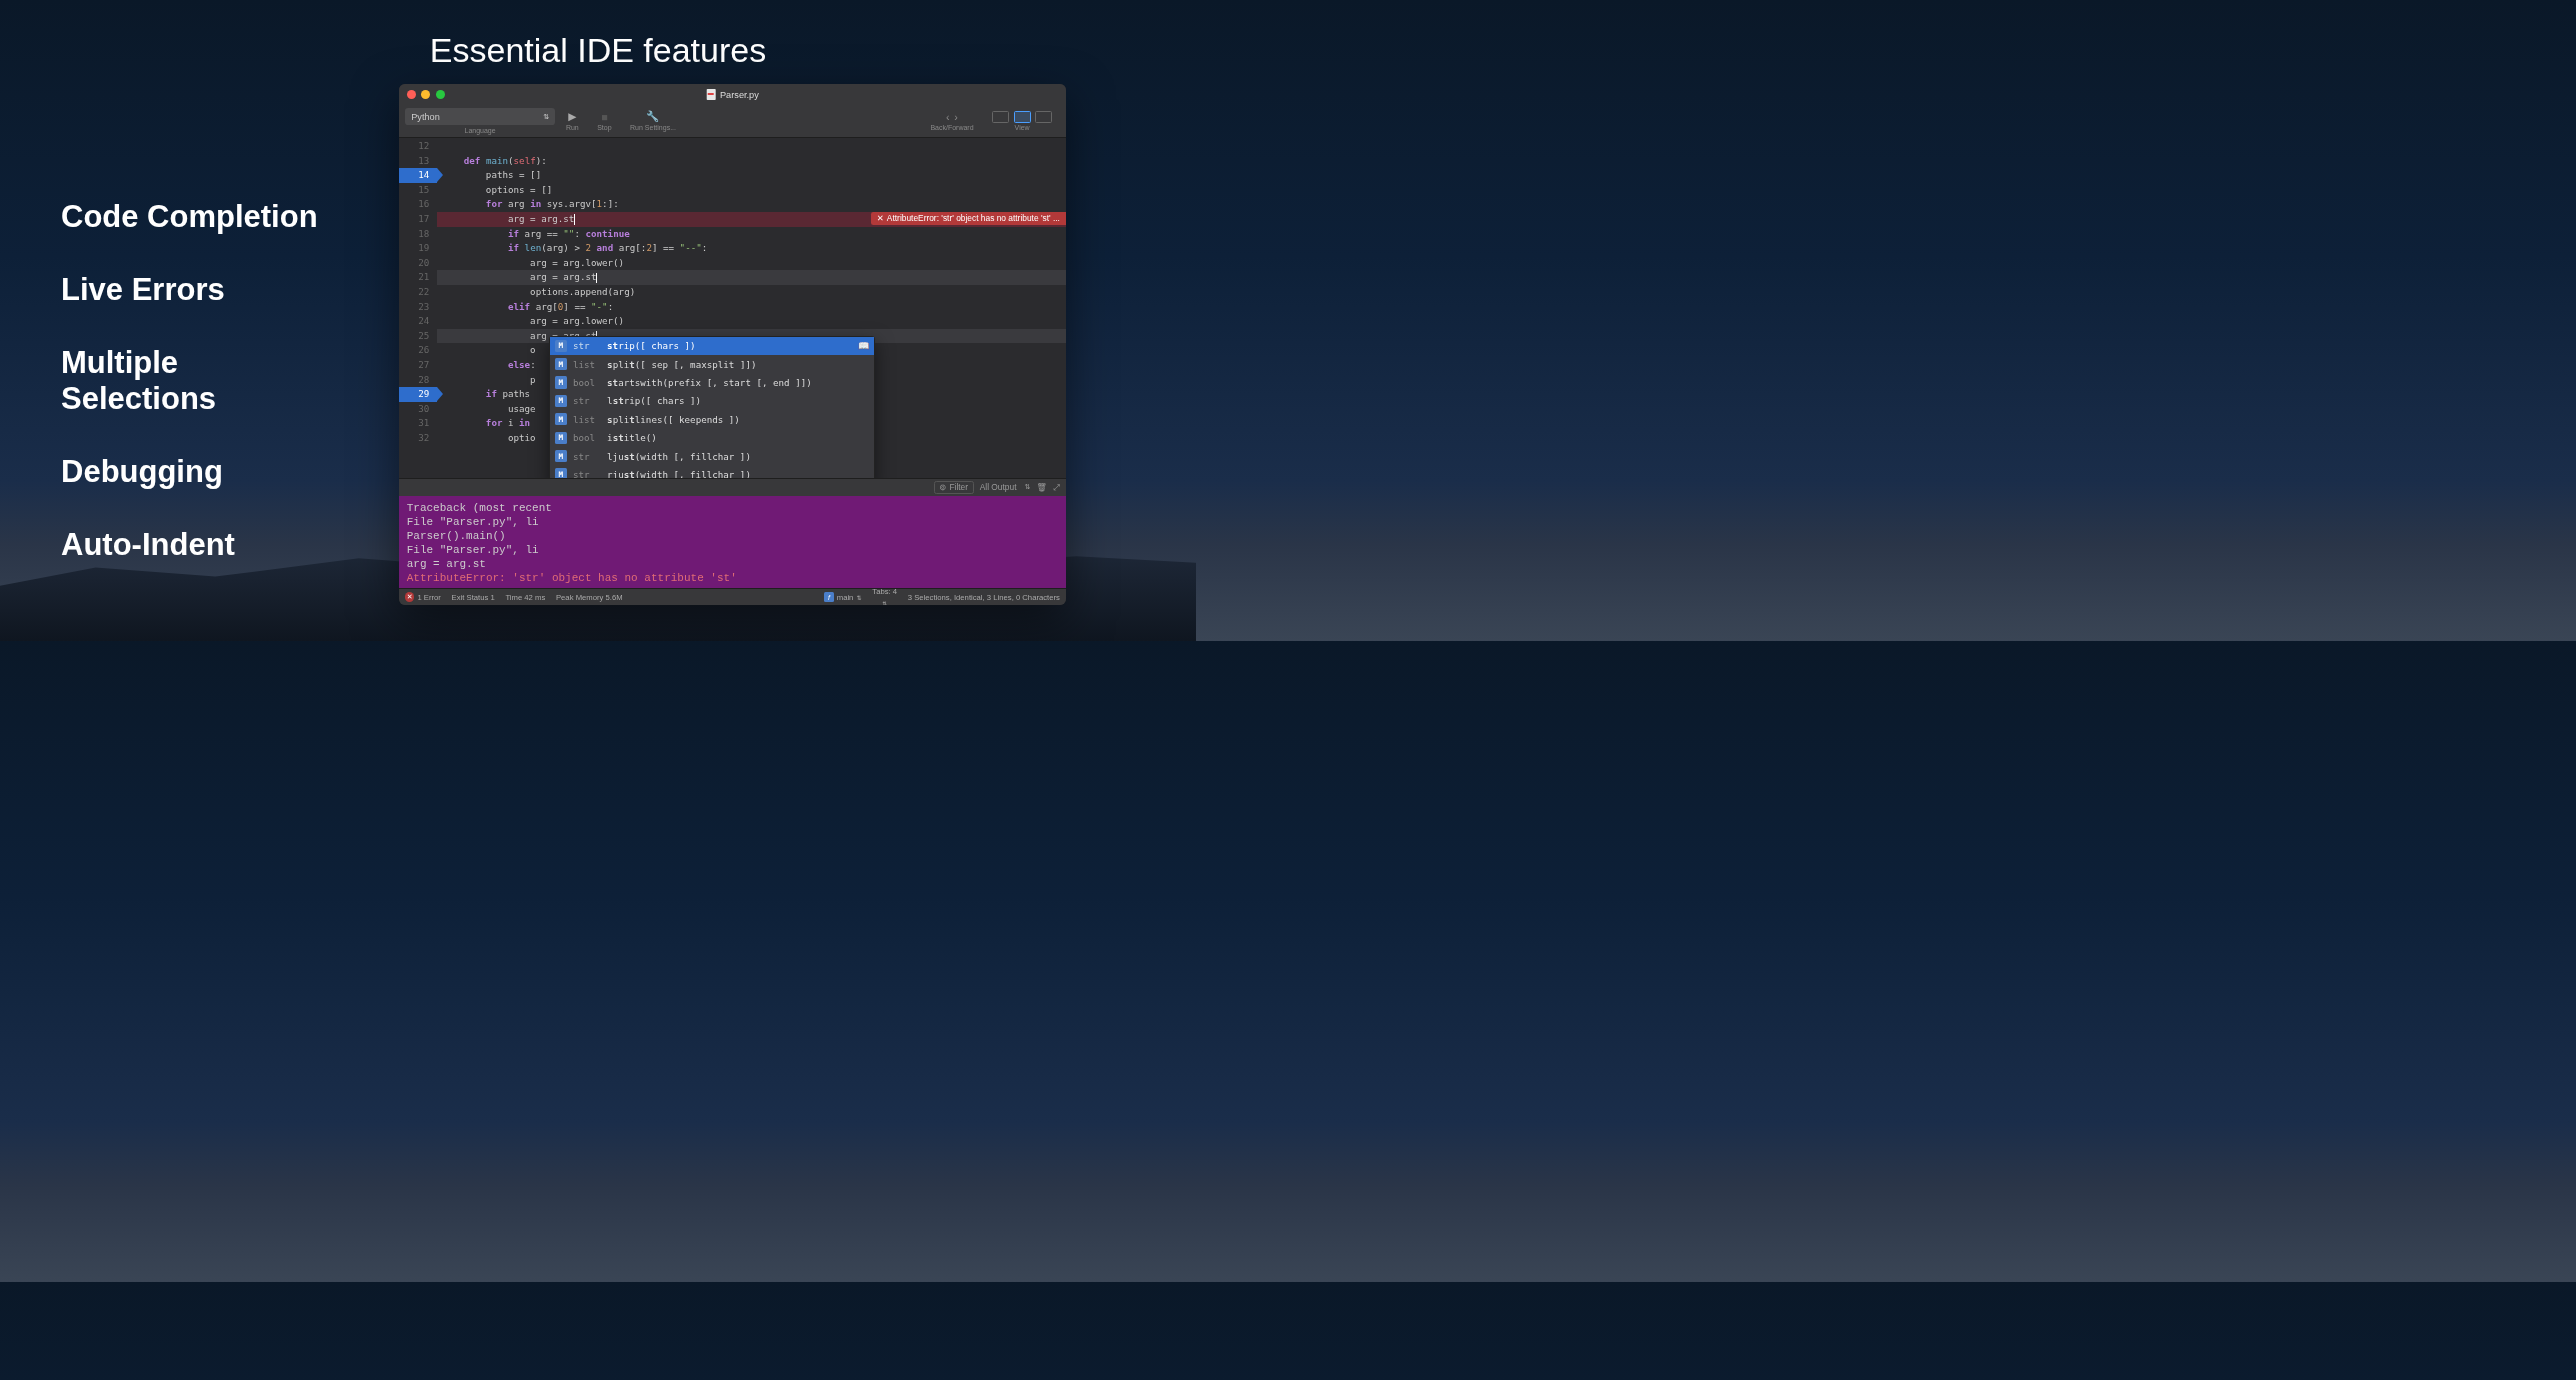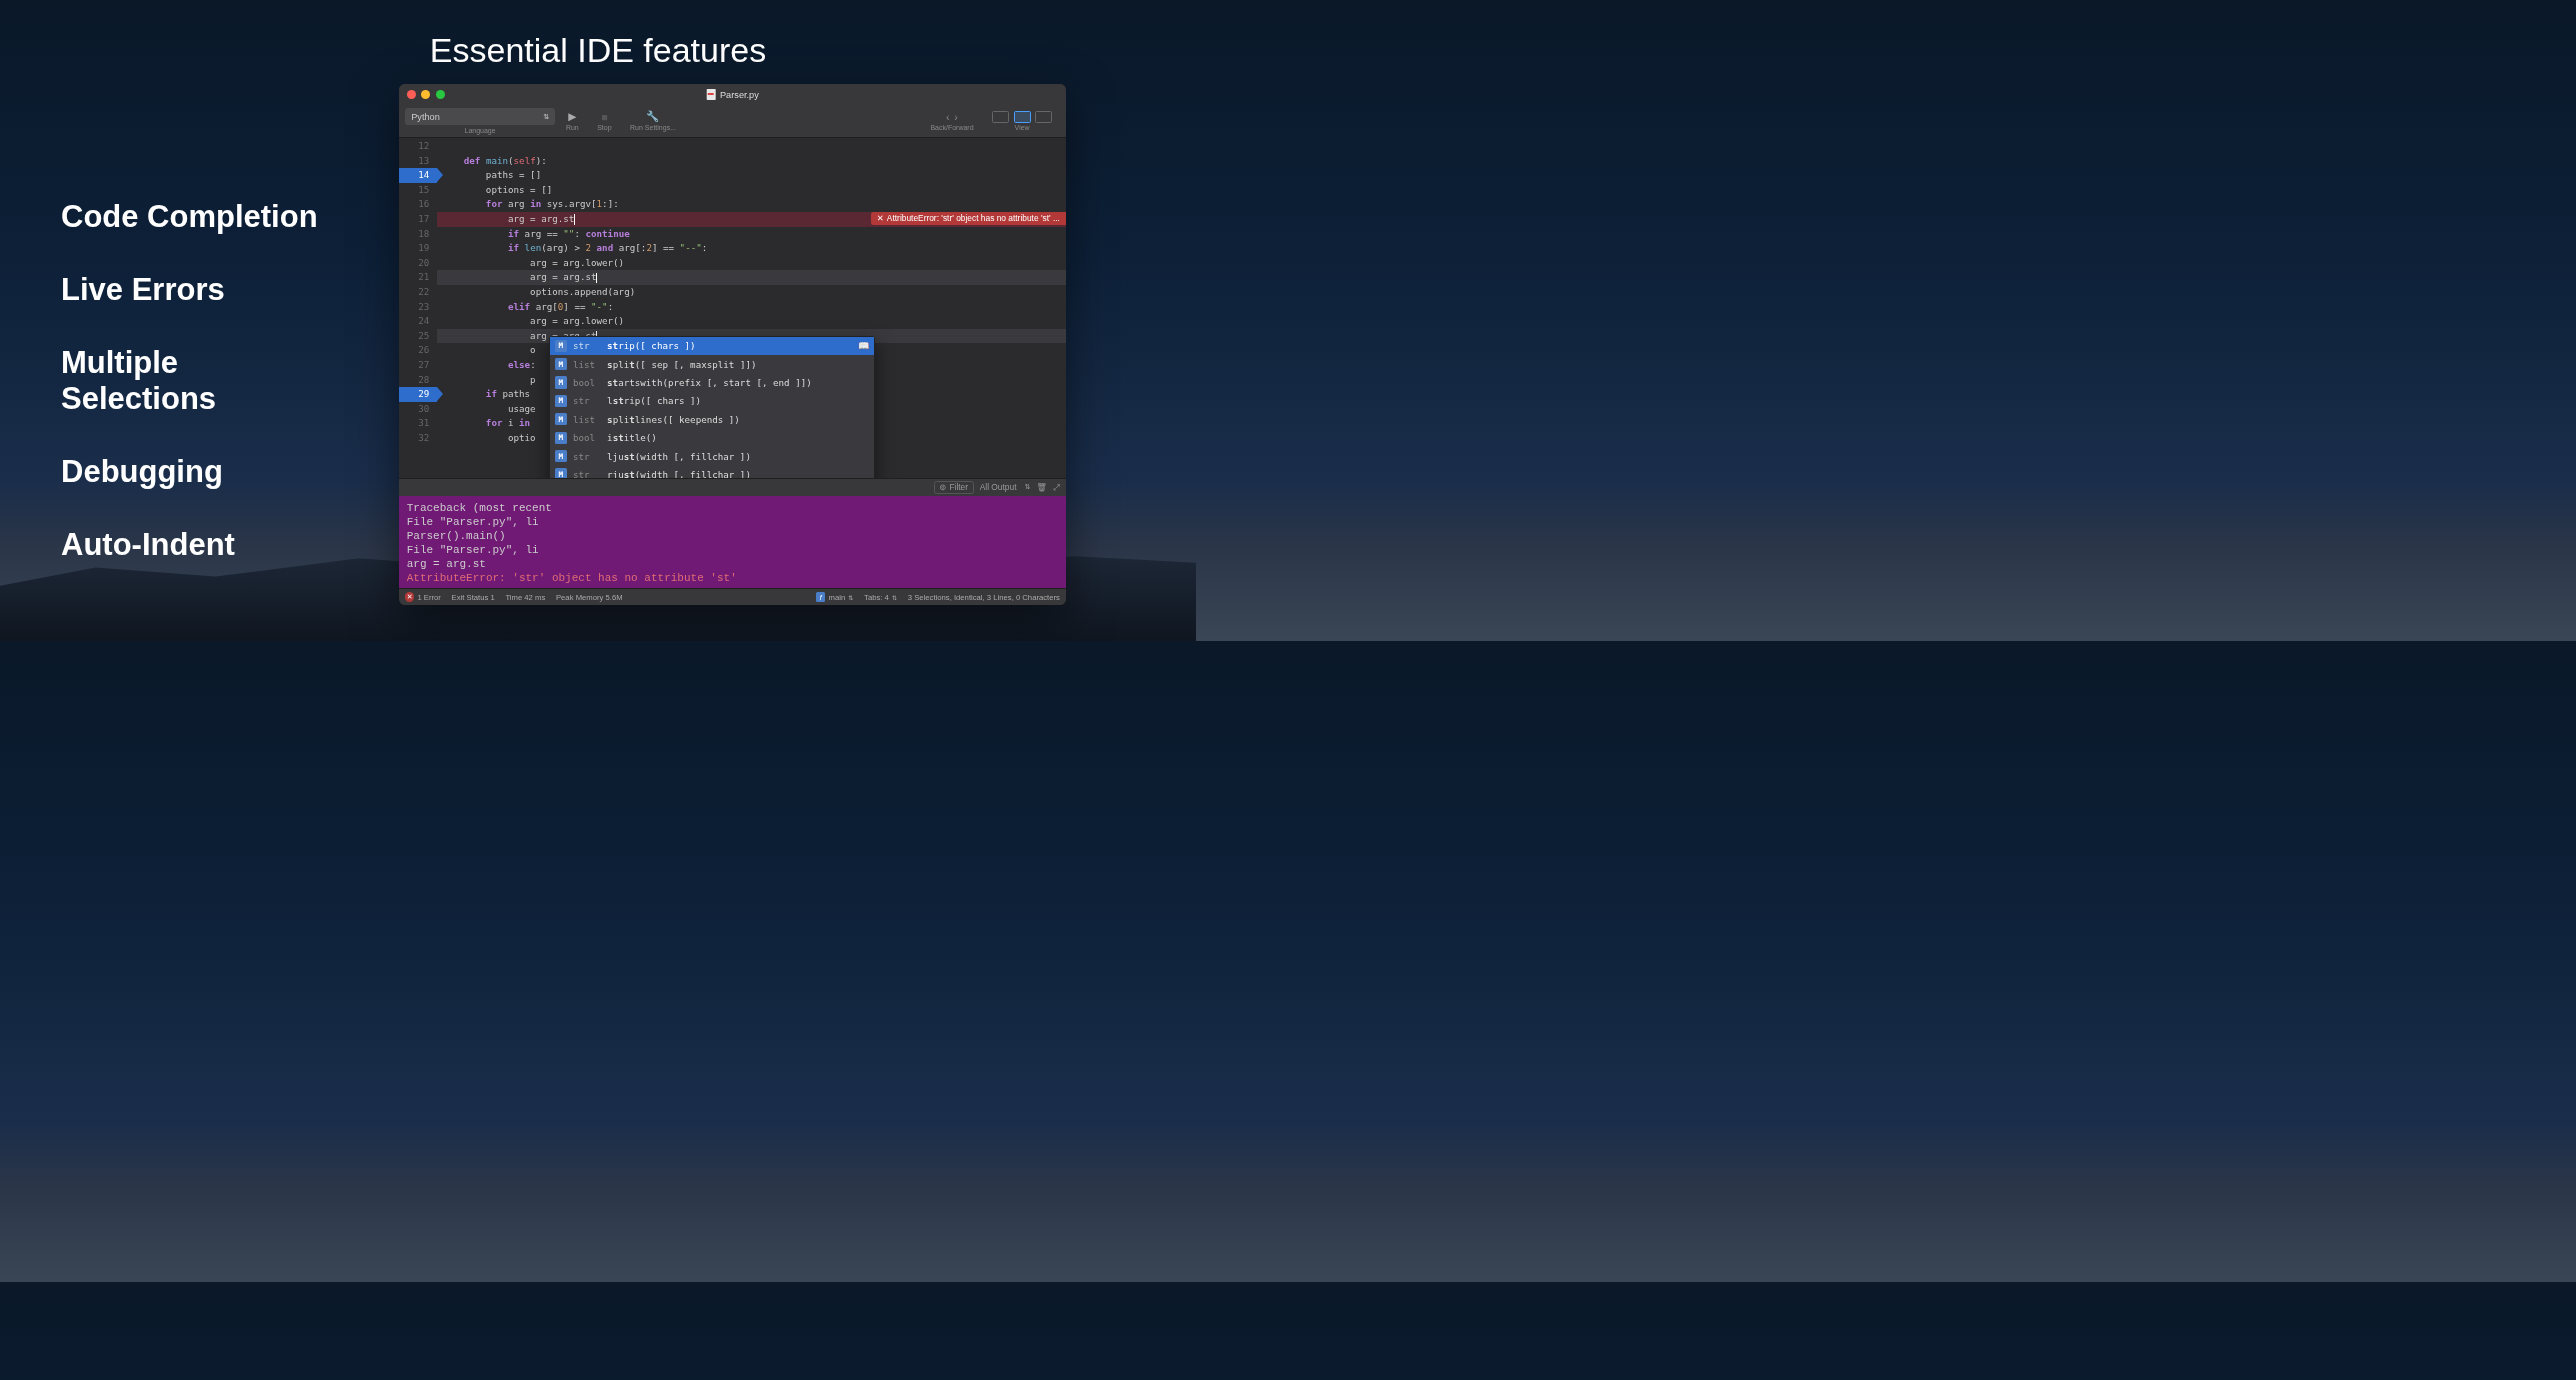--- a/index.html
+++ b/index.html
@@ -253,21 +253,21 @@
     </div>
     <span>Exit Status 1</span>
     <span>Time 42 ms</span>
     <span>Peak Memory 5.6M</span>
     <div class="status-spacer"></div>
     <div style="display:flex;align-items:center;gap:3.1px;">
       <span class="fn-badge">f</span>
       <span>main</span>
       <span style="font-size:6.1px;">⇅</span>
     </div>
-    <div style="display:flex;align-items:center;gap:3.1px;">
+    <div style="display:flex;align-items:center;gap:3.1px;flex-direction:column;">
       <span>Tabs: 4</span>
       <span style="font-size:6.1px;">⇅</span>
     </div>
     <span>3 Selections, Identical, 3 Lines, 0 Characters</span>
   </div>
 
 </div>
 
 
 </body></html>

